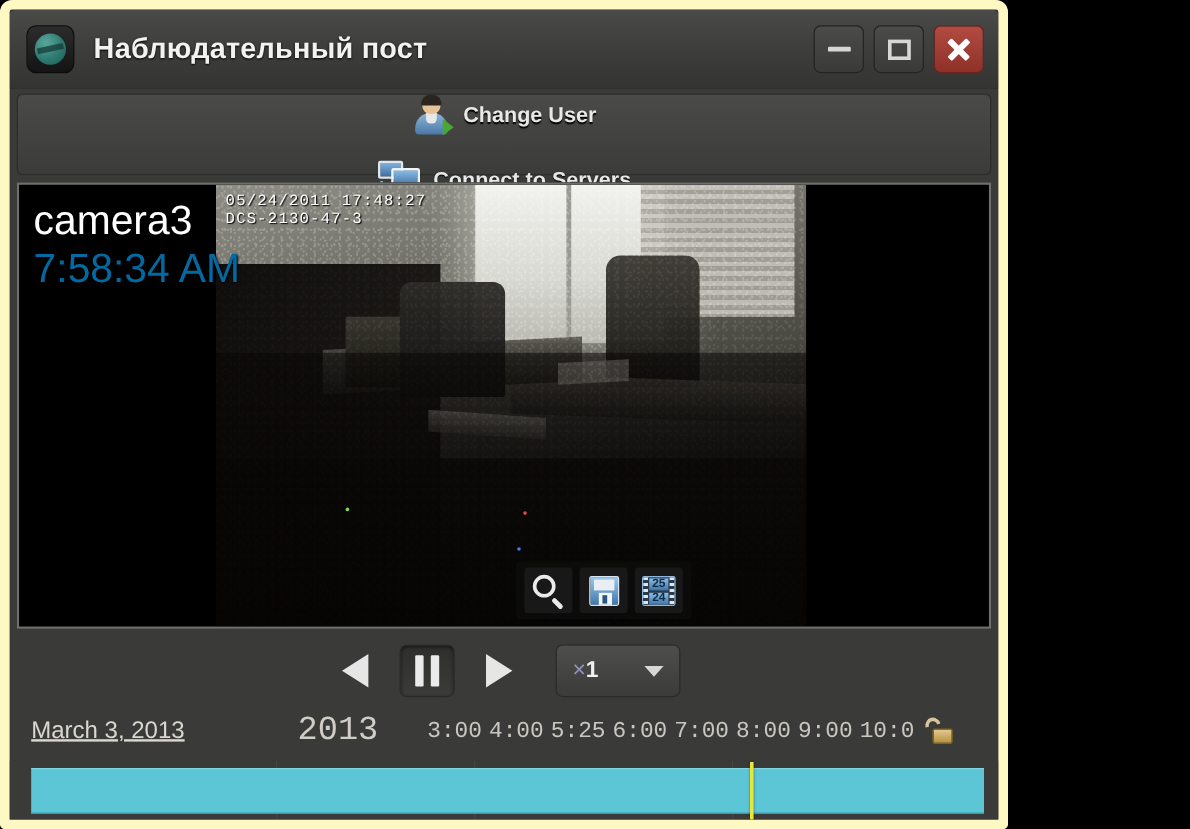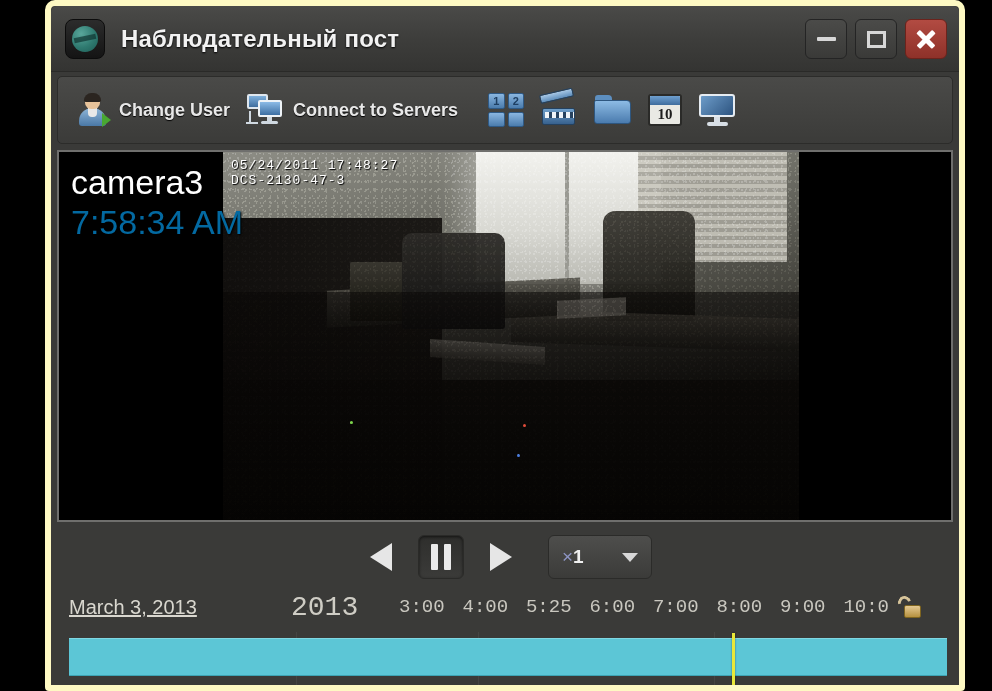--- a/index.html
+++ b/index.html
@@ -4,26 +4,25 @@
 <style>
   * { box-sizing: border-box; margin: 0; padding: 0; }
   html, body {
     width: 992px; height: 691px;
     background: #000;
     font-family: "Liberation Sans", sans-serif;
     overflow: hidden;
   }
   #app {
     position: relative;
-    width: 920px; height: 691px;
+    width: 840px; height: 691px;
     background: #3a3a38;
-    border: 6px solid #fef9c3;
+    border: 8px solid #fef9c3;
     border-radius: 10px 10px 4px 4px;
     overflow: hidden;
-    margin-left: 45px;
   }
 
   
   .titlebar {
     position: relative;
     height: 66px;
     background: linear-gradient(180deg, #4a4a48 0%, #3e3e3c 48%, #343432 100%);
     border-bottom: 1px solid #2a2a28;
     display: flex; align-items: center;
     padding-left: 14px;
@@ -82,21 +81,22 @@
 
   
   .toolbar {
     height: 68px;
     margin: 4px 6px 0 6px;
     background: linear-gradient(180deg,#4a4a48,#3b3b39);
     border: 1px solid #2c2c2a;
     border-radius: 5px;
     display: flex; align-items: center;
     padding: 0 14px;
-    gap: 8px;
+    gap: 20px;
+    flex-direction: column;
   }
   .tb-item { display: flex; align-items: center; gap: 9px; cursor: pointer; height: 54px; padding: 0 4px; border-radius:4px; }
   .tb-label { color: #e8e8e8; font-size: 18px; font-weight: bold; text-shadow: 0 1px 1px #000; white-space: nowrap; }
 
   
   .ic-user { position: relative; width: 34px; height: 34px; flex:none; }
   .ic-user .head { position:absolute; left:9px; top:2px; width:15px; height:14px; border-radius:50% 50% 45% 45%; background:#e8c39a; }
   .ic-user .hair { position:absolute; left:8px; top:0px; width:17px; height:9px; border-radius:9px 9px 2px 2px; background:#2b2520; }
   .ic-user .body { position:absolute; left:3px; top:15px; width:27px; height:18px; border-radius:13px 13px 3px 3px; background:linear-gradient(180deg,#8fb6d8,#4a78a6); }
   .ic-user .collar{ position:absolute; left:12px; top:15px; width:9px; height:9px; background:#e8e8e8; border-radius:0 0 4px 4px;}
@@ -431,20 +431,42 @@
     <div class="letterbox lb-right"></div>
 
     <div class="cam-osd">
       <div>05/24/2011 17:48:27</div>
       <div>DCS-2130-47-3</div>
     </div>
 
     <div class="osd-cam">camera3</div>
     <div class="osd-time">7:58:34 AM</div>
 
+    <div class="video-tools">
+      <div class="vt-btn">
+        <span class="ic-mag">
+          <span class="lens"></span>
+            <span class="hand"></span>
+        </span>
+      </div>
+      <div class="vt-btn">
+        <span class="ic-floppy">
+          <span class="lbl"></span>
+            <span class="sh"></span>
+        </span>
+      </div>
+      <div class="vt-btn">
+        <span class="ic-film">
+          <span class="perf-l"></span>
+            <span class="perf-r"></span>
+          <span class="f">25</span>
+          <span class="f">24</span>
+        </span>
+      </div>
+    </div>
   </div>
 
   <div class="transport">
     <div class="tp-btn">
       <span class="tri-left"></span>
     </div>
     <div class="tp-btn pressed">
       <span class="pause-glyph">
           <i></i>
           <i></i>

